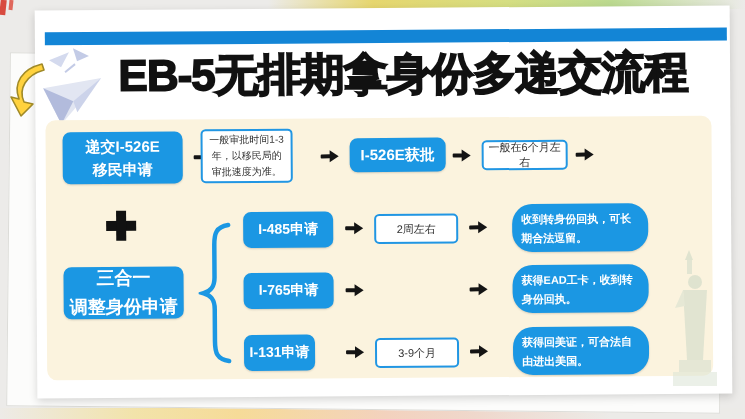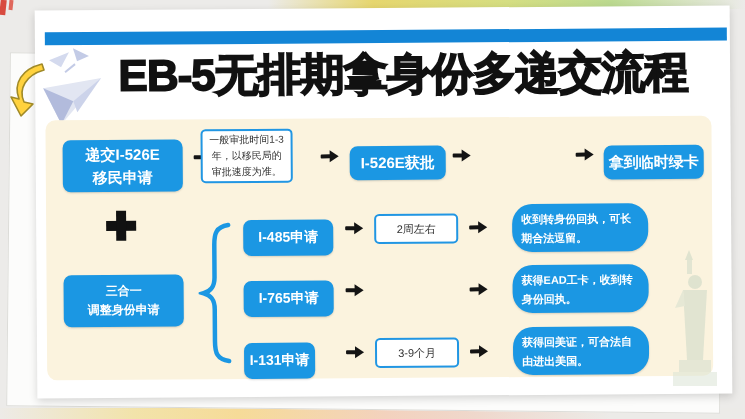--- a/index.html
+++ b/index.html
@@ -25,21 +25,21 @@
   .planes{position:absolute;left:2px;top:36px;width:76px;height:86px;}
   .title{
     position:absolute;left:64px;top:38px;width:608px;height:56px;line-height:56px;
     text-align:center;font-size:44px;font-weight:900;color:#111;
     -webkit-text-stroke:1.6px #111;letter-spacing:-1px;white-space:nowrap;
   }
   
   .panel{position:absolute;left:10px;top:110px;width:666px;height:260px;background:#FBF3DE;border-radius:10px;}
   .box-blue{position:absolute;background:#1B97E3;color:#fff;border-radius:8px;
     display:flex;flex-direction:column;align-items:center;justify-content:center;
-    text-align:center;font-weight:bold;box-shadow:0 1px 2px rgba(0,0,0,0.15);margin-top:8px;}
+    text-align:center;font-weight:bold;box-shadow:0 1px 2px rgba(0,0,0,0.15);}
   .box-note{position:absolute;background:#FFFFFF;border:2px solid #2196E3;border-radius:5px;color:#333;
     display:flex;align-items:center;justify-content:center;text-align:center;box-sizing:border-box;}
   .box-result{position:absolute;background:#1B97E3;color:#fff;border-radius:20px;
     font-size:11px;font-weight:bold;line-height:1.72;padding:6px 9px;box-sizing:border-box;
     text-align:left;box-shadow:0 1px 2px rgba(0,0,0,0.15);}
   
   .arrow{position:absolute;width:18px;height:12px;}
   .arrow .bar{position:absolute;left:0;top:4px;width:10px;height:4px;background:#141414;border-radius:1px;}
   .arrow .head{position:absolute;left:9px;top:0;width:0;height:0;
     border-left:9px solid #141414;border-top:6px solid transparent;border-bottom:6px solid transparent;}
@@ -94,28 +94,28 @@
     <div class="box-note t10" style="left:155px;top:10px;width:92px;height:54px;">一般审批时间1-3年，以移民局的审批速度为准。</div>
     <div class="arrow" style="left:275px;top:32px;">
         <span class="bar"></span>
         <span class="head"></span>
       </div>
     <div class="box-blue t15" style="left:304px;top:20px;width:96px;height:34px;">I-526E获批</div>
     <div class="arrow" style="left:407px;top:32px;">
         <span class="bar"></span>
         <span class="head"></span>
       </div>
+    <div class="box-note t11" style="left:436px;top:23px;width:86px;height:30px;">一般在6个月左右</div>
     <div class="arrow" style="left:530px;top:32px;">
         <span class="bar"></span>
         <span class="head"></span>
       </div>
-    <div class="box-blue t15" style="left:558px;top:21px;width:100px;height:34px;">拿到临时绿卡</div>
 
     <div class="plus"></div>
-    <div class="box-blue" style="left:17px;top:147px;width:120px;height:52px;font-size:12px;line-height:1.6;">
+    <div class="box-blue" style="left:17px;top:147px;width:120px;height:52px;font-size:18px;line-height:1.6;">
       <span>三合一</span>
       <span>调整身份申请</span>
     </div>
     <svg class="brace" viewBox="0 0 34 144">
       <path d="M30 4 C18 6 16 12 16 24 L16 56 C16 66 12 70 5 72 C12 74 16 78 16 88 L16 120 C16 132 18 138 30 140" fill="none" stroke="#1B97E3" stroke-width="4.5" stroke-linecap="round"></path>
     </svg>
 
     <div class="box-blue t14" style="left:197px;top:93px;width:90px;height:36px;">I-485申请</div>
     <div class="arrow" style="left:299px;top:104px;">
         <span class="bar"></span>

